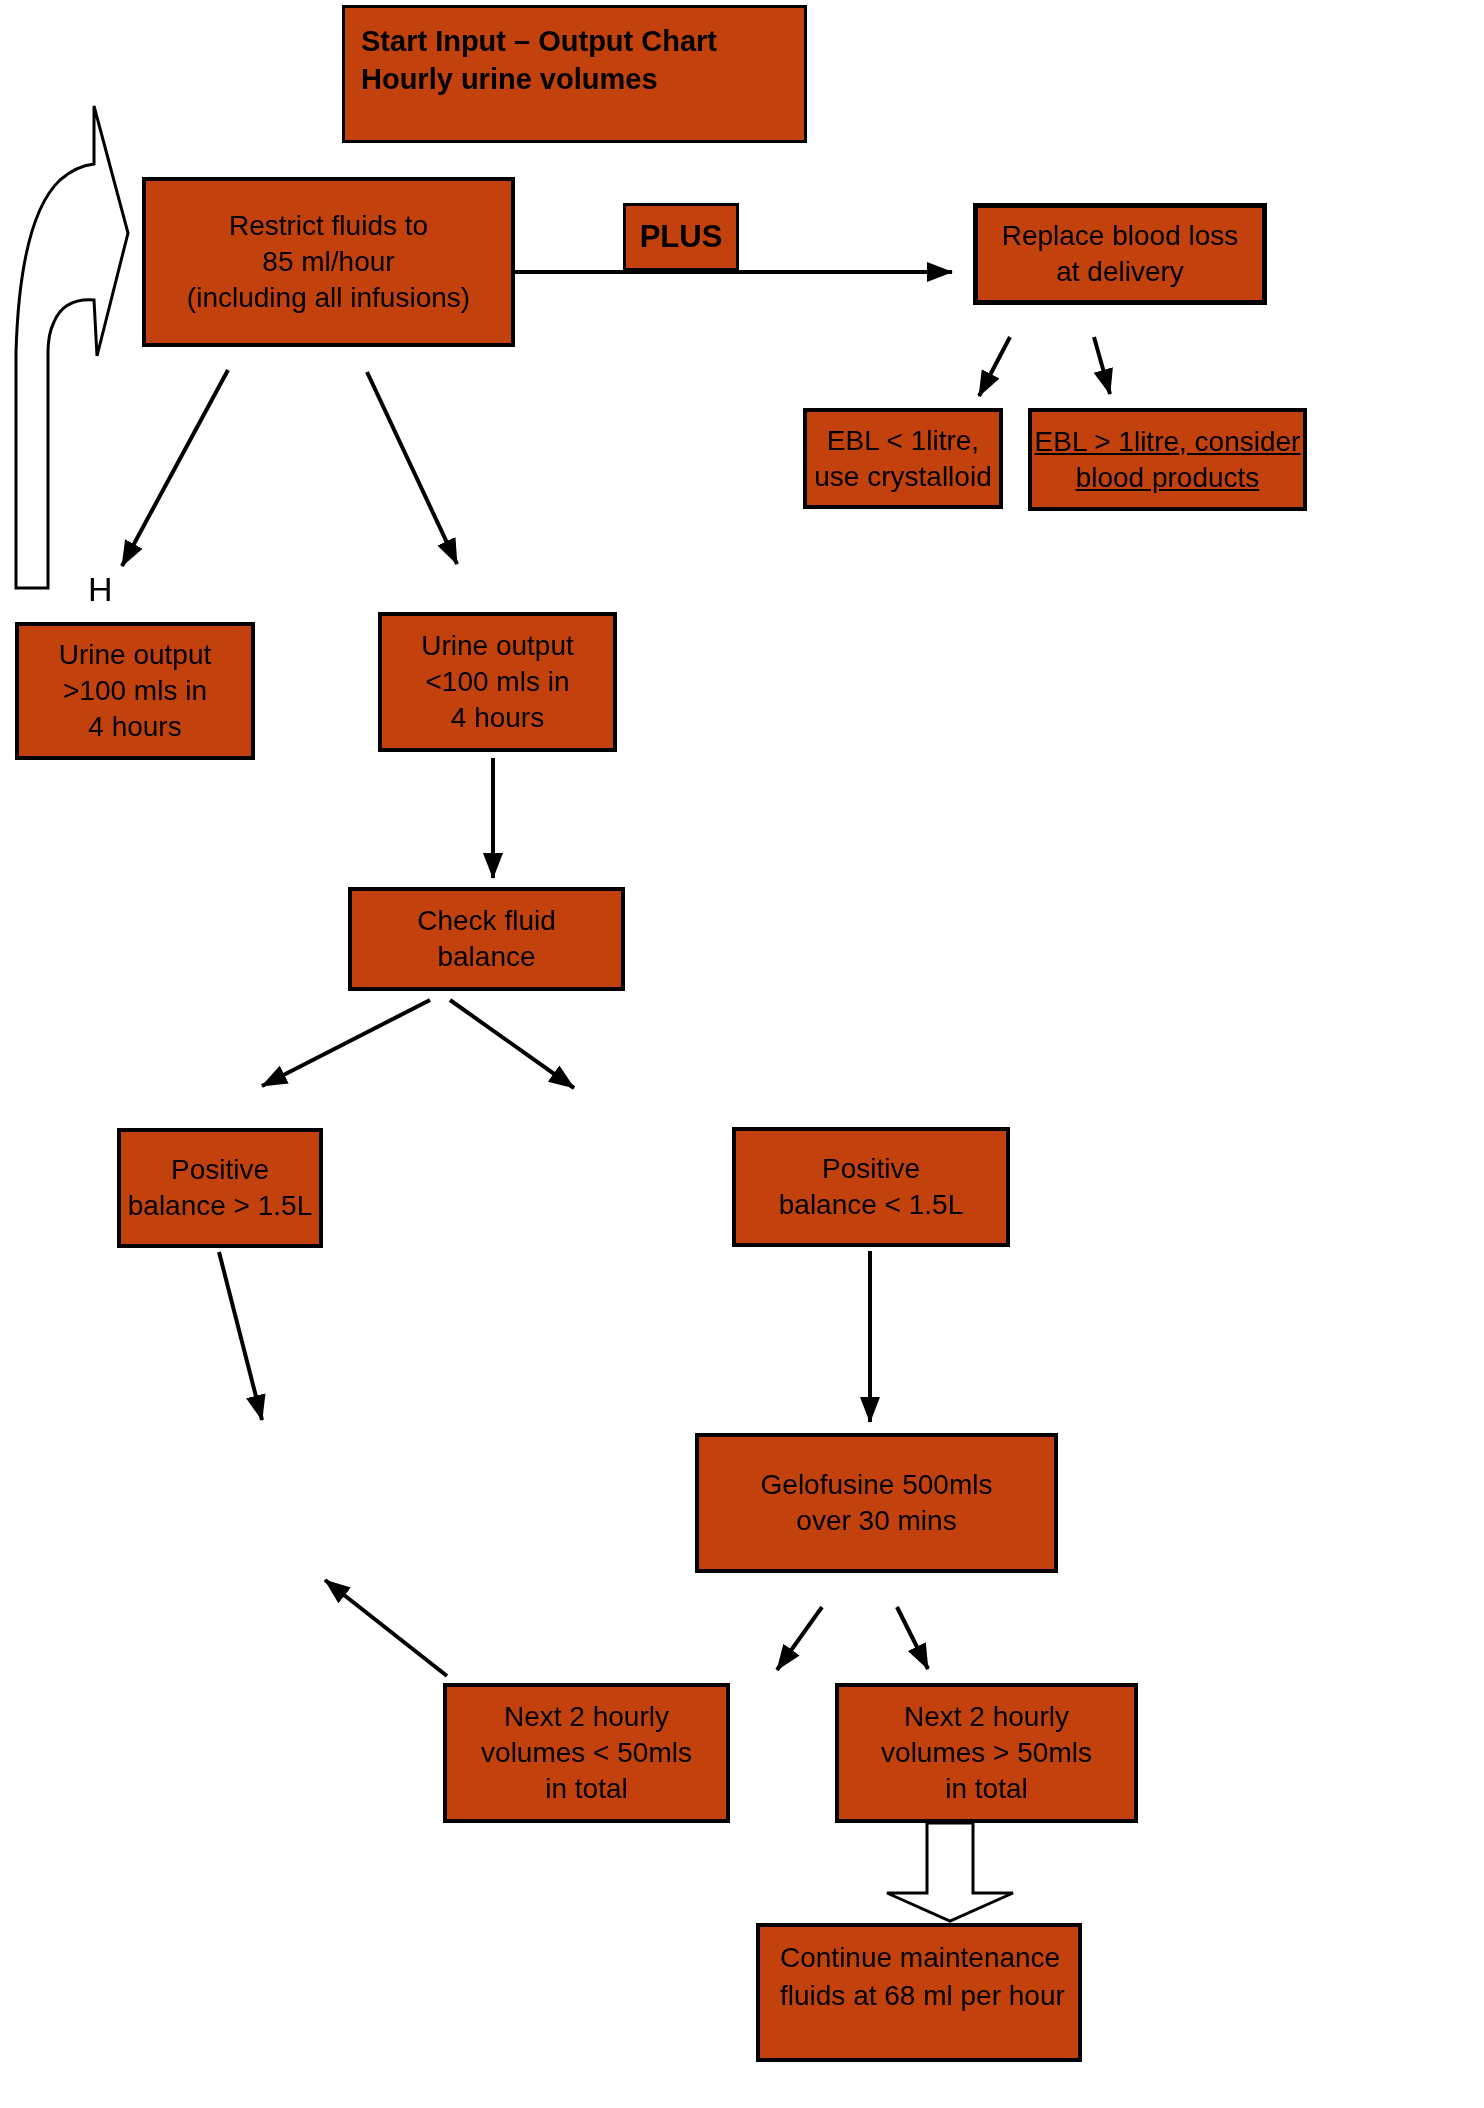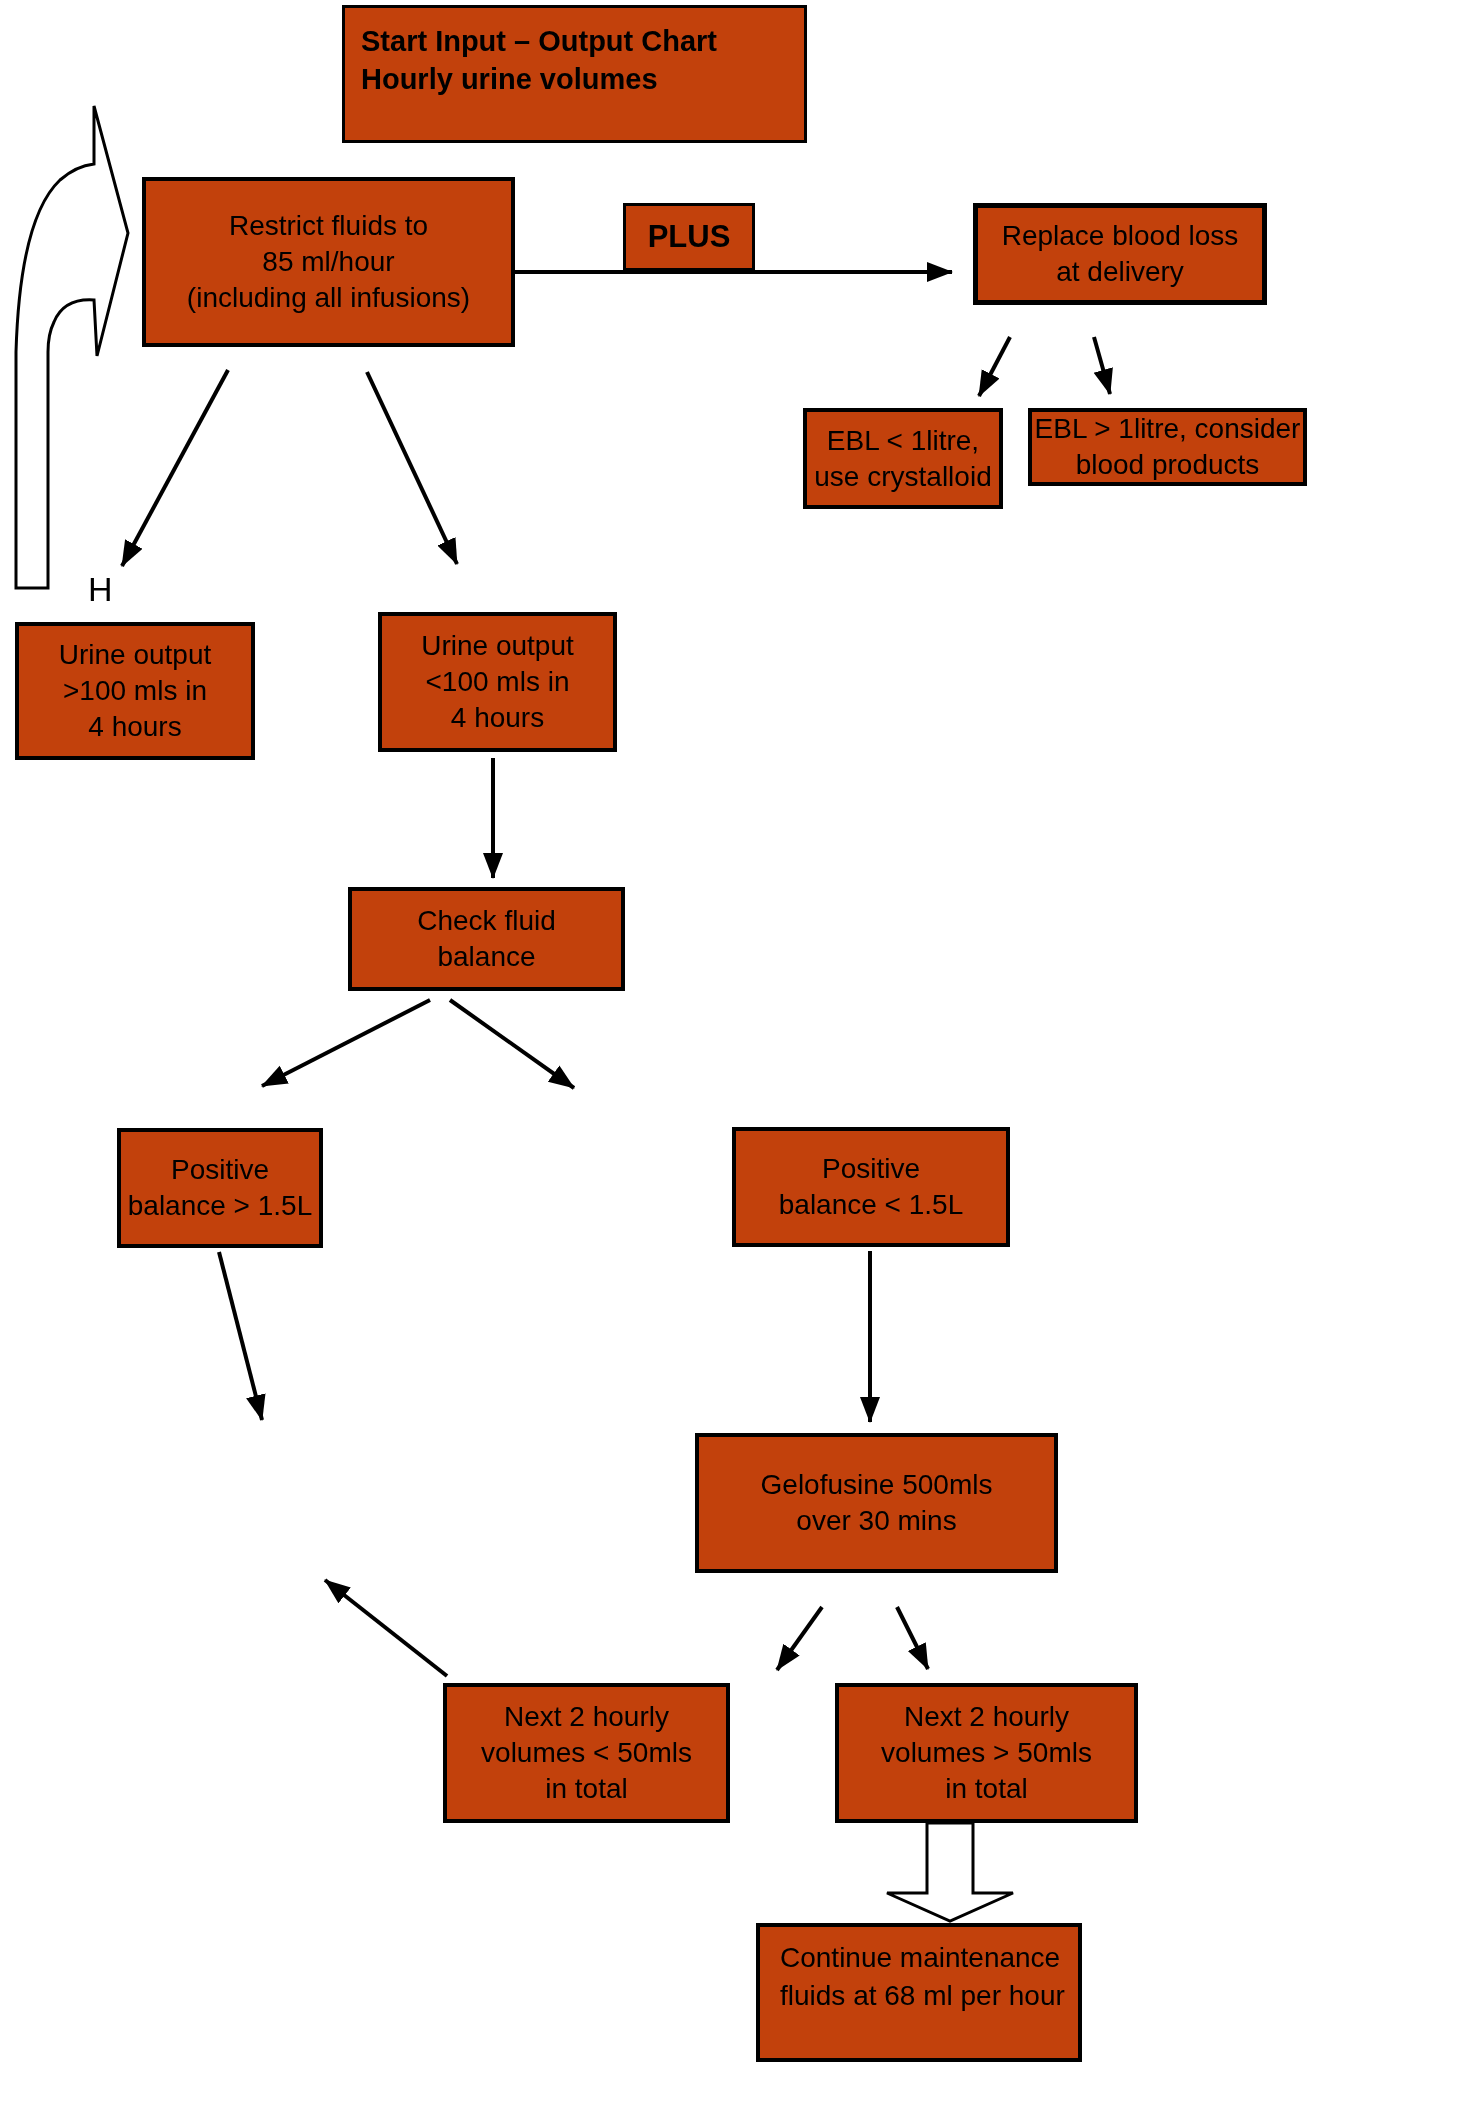--- a/index.html
+++ b/index.html
@@ -117,29 +117,29 @@
     </g>
   </svg>
 
   <div class="node title-box" style="left:342px;top:5px;width:465px;height:138px;">Start Input – Output Chart
 Hourly urine volumes</div>
 
   <div class="node" style="left:142px;top:177px;width:373px;height:170px;">Restrict fluids to
 85 ml/hour
 (including all infusions)</div>
 
-  <div class="node plus-box" style="left:623px;top:203px;width:132px;height:68px;">PLUS</div>
+  <div class="node plus-box" style="left:623px;top:203px;width:116px;height:68px;">PLUS</div>
 
   <div class="node thick" style="left:973px;top:203px;width:294px;height:102px;">Replace blood loss
 at delivery</div>
 
   <div class="node" style="left:803px;top:408px;width:200px;height:101px;">EBL &lt; 1litre,
 use crystalloid</div>
 
-  <div class="node" style="left:1028px;top:408px;width:279px;height:78px;">EBL &gt; 1litre, consider
+  <div class="node" style="left:1028px;top:408px;width:279px;height:103px;text-decoration:underline;">EBL &gt; 1litre, consider
 blood products</div>
 
   <div class="float-label" style="left:88px;top:572px;">H</div>
 
   <div class="node" style="left:15px;top:622px;width:240px;height:138px;">Urine output
 &gt;100 mls in
 4 hours</div>
 
   <div class="node" style="left:378px;top:612px;width:239px;height:140px;">Urine output
 &lt;100 mls in

